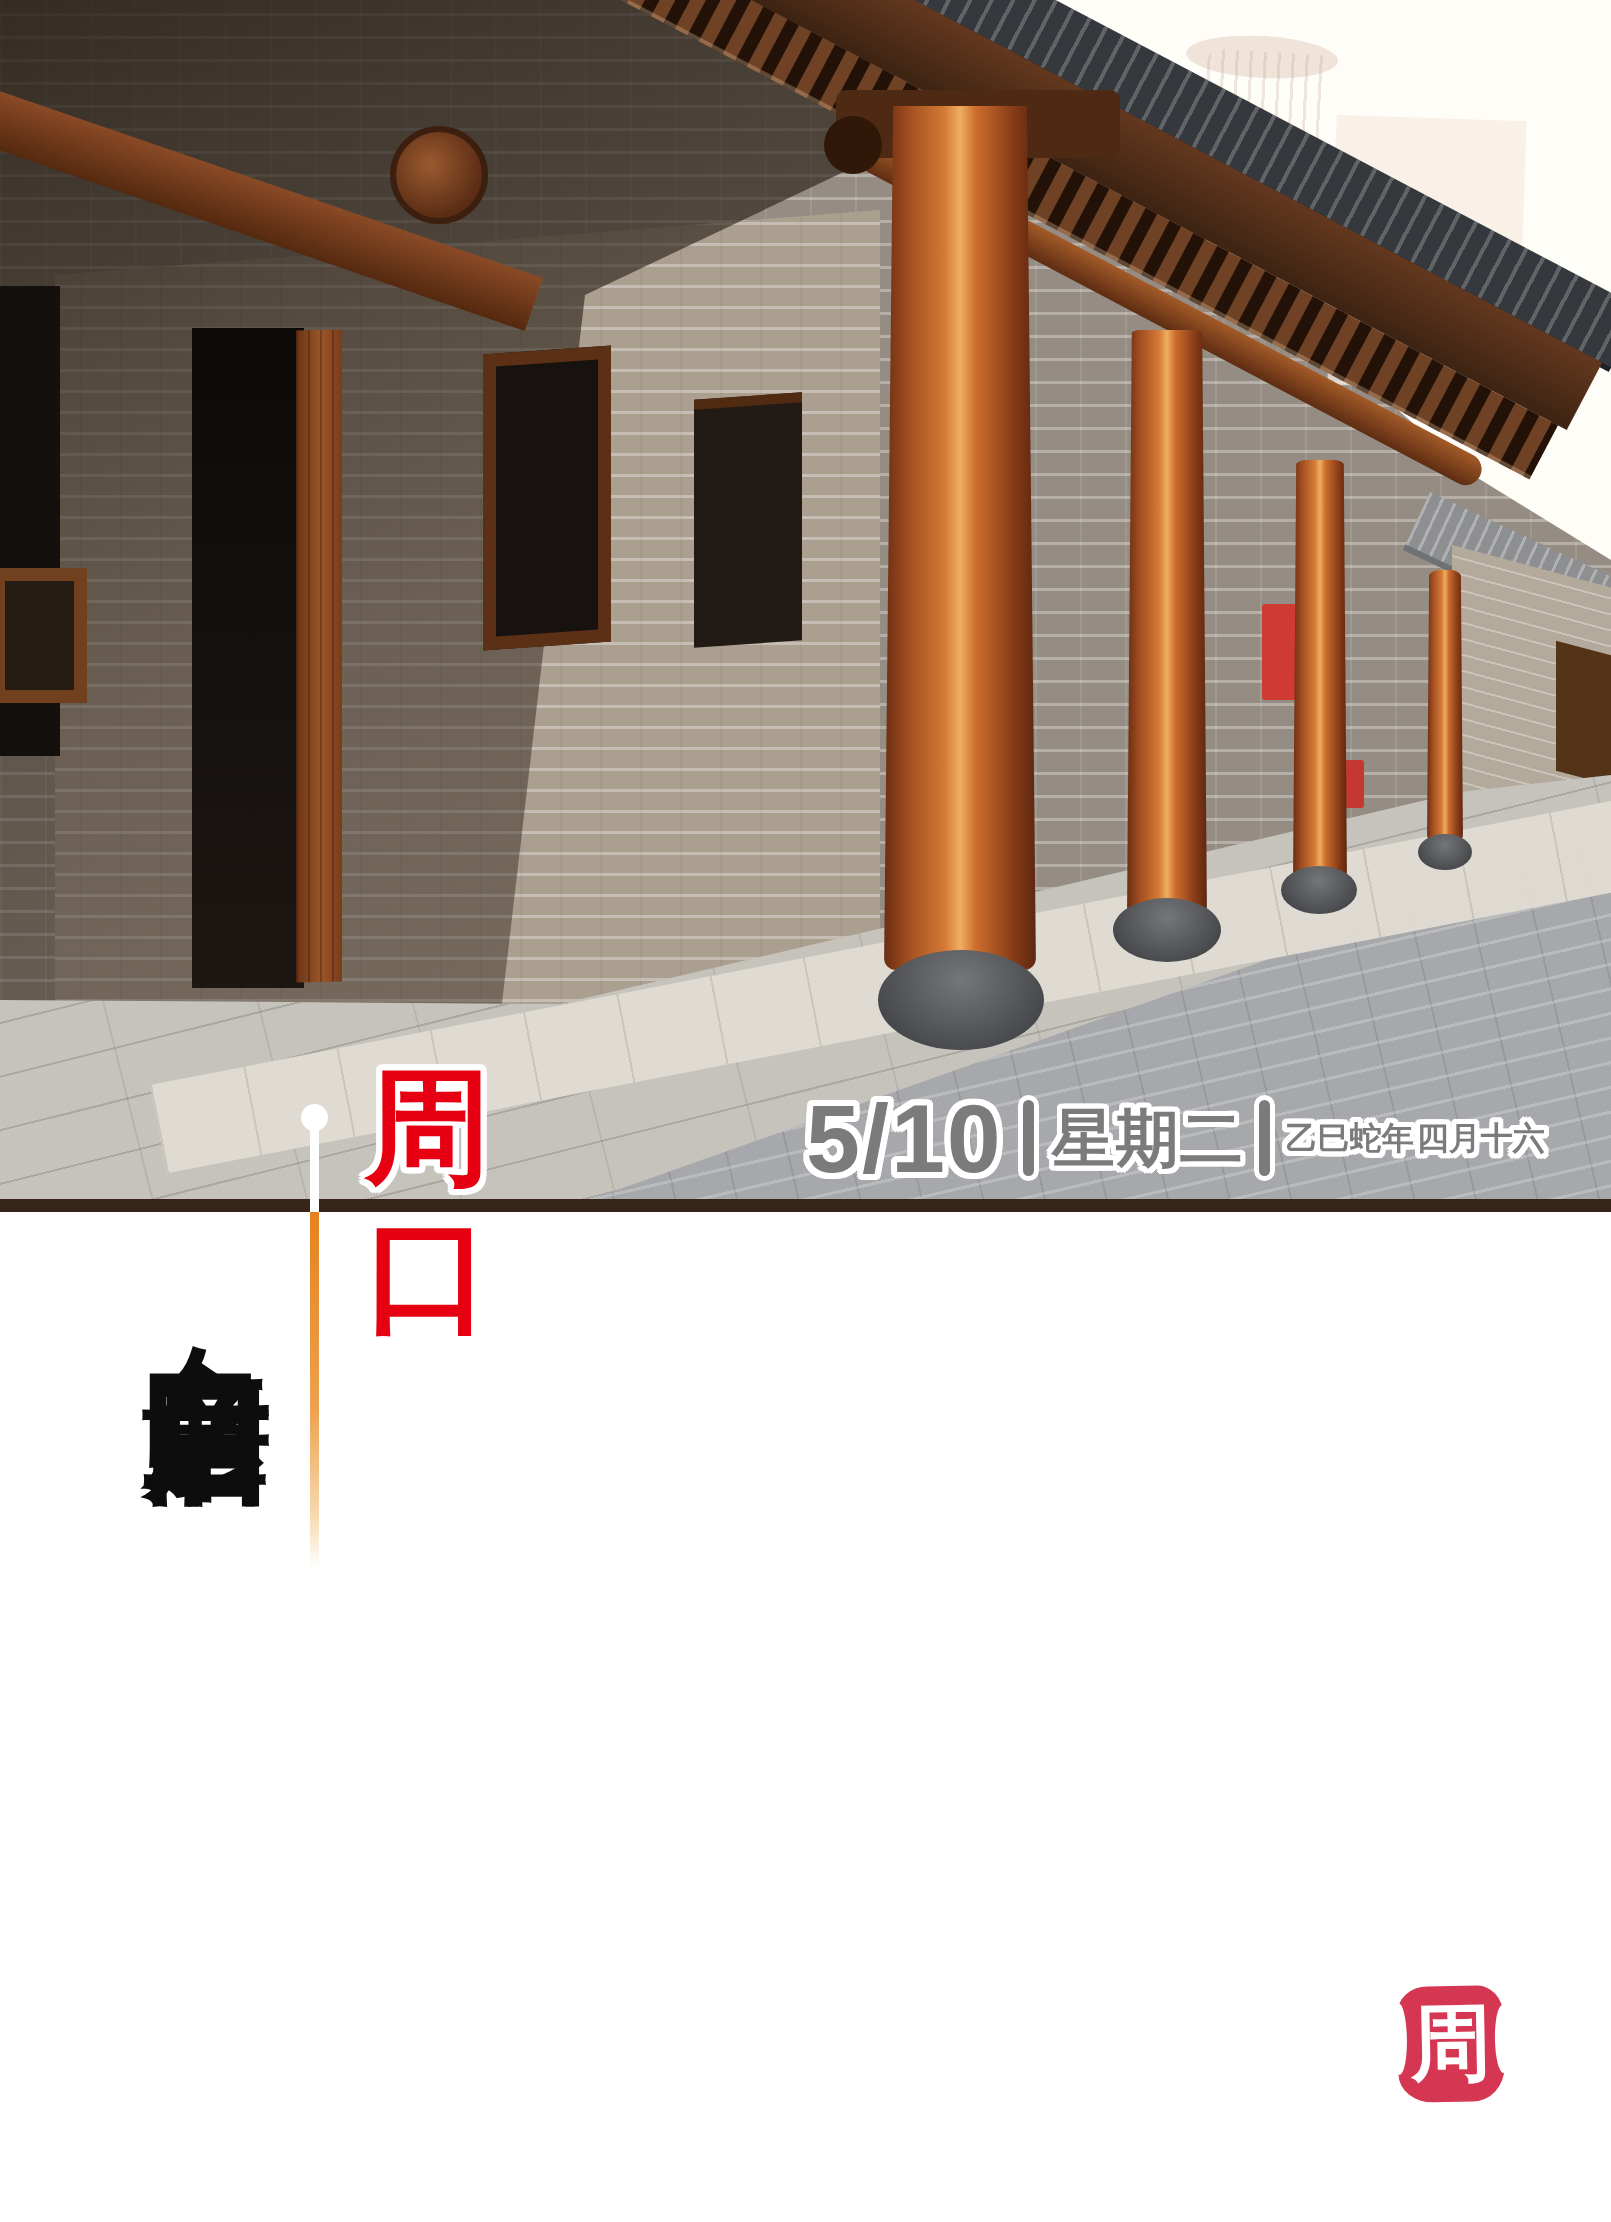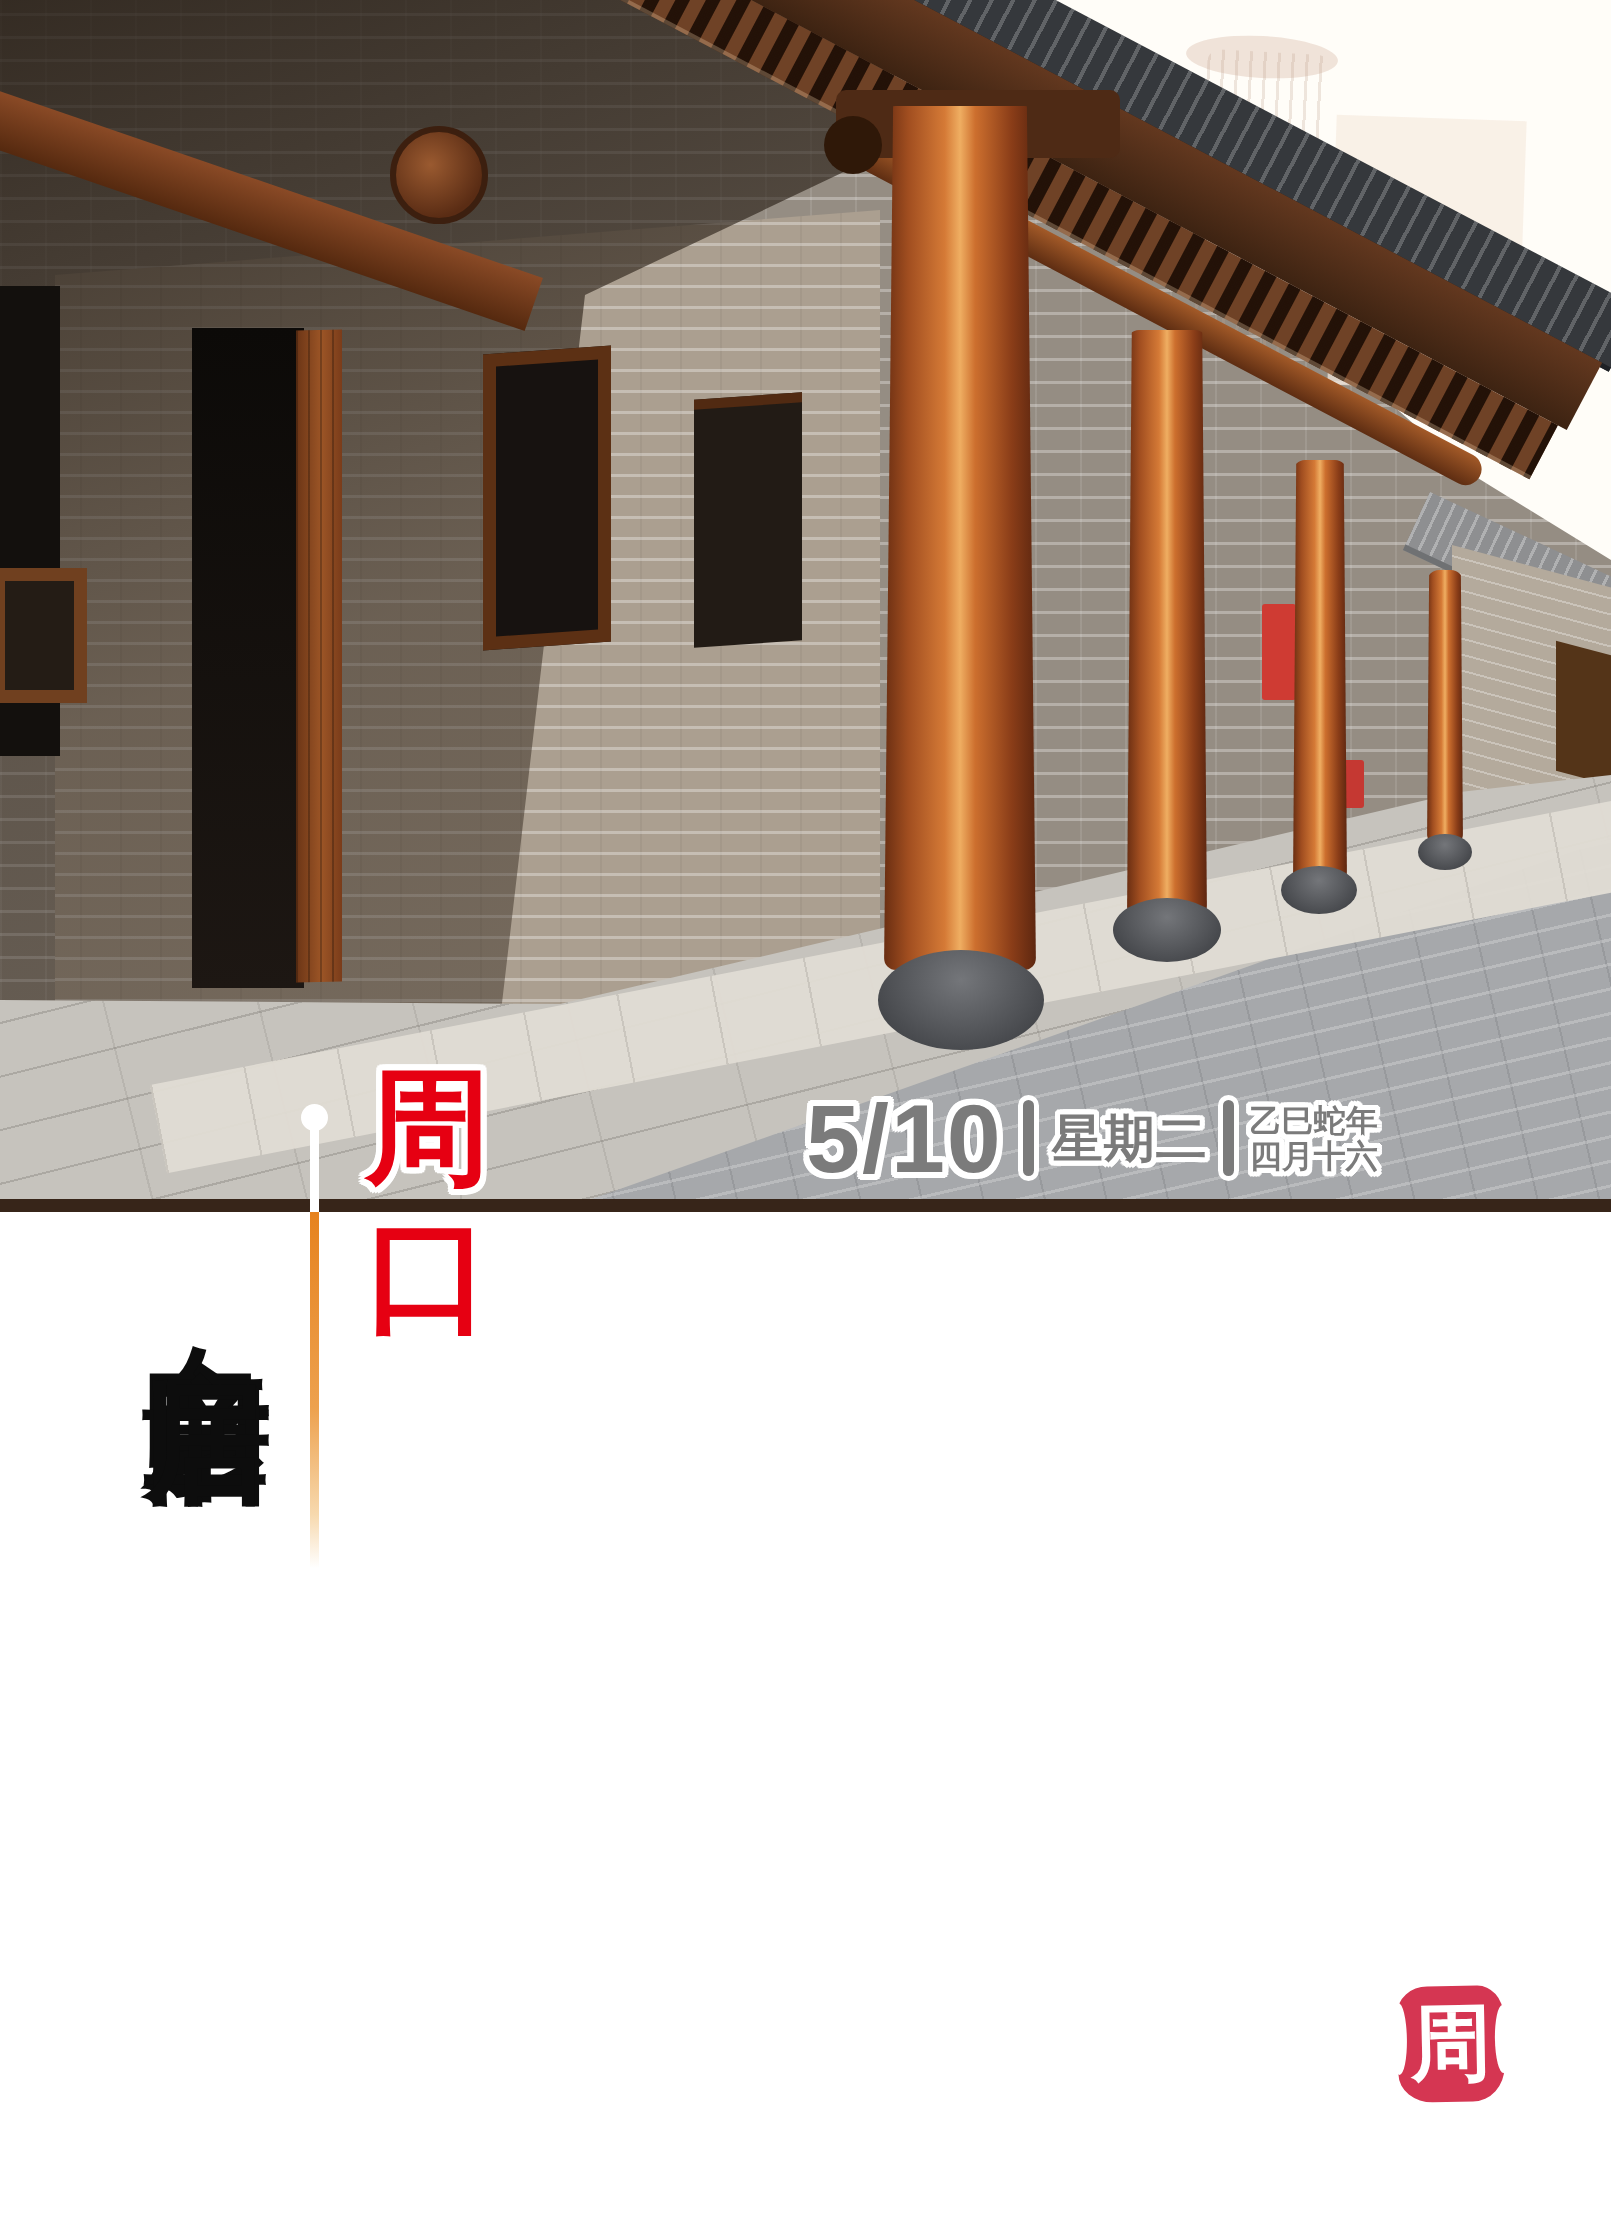--- a/index.html
+++ b/index.html
@@ -109,22 +109,22 @@
      3px 5px 0 #fff,-3px 5px 0 #fff,3px -5px 0 #fff,-3px -5px 0 #fff;}
   .outl-big{text-shadow:
      6px 0 0 #fff,-6px 0 0 #fff,0 6px 0 #fff,0 -6px 0 #fff,
      5px 5px 0 #fff,-5px 5px 0 #fff,5px -5px 0 #fff,-5px -5px 0 #fff,
      6px 3px 0 #fff,-6px 3px 0 #fff,6px -3px 0 #fff,-6px -3px 0 #fff,
      3px 6px 0 #fff,-3px 6px 0 #fff,3px -6px 0 #fff,-3px -6px 0 #fff;}
   .date-num{font-size:97px;font-weight:bold;letter-spacing:2px;line-height:1;}
   .sep-bar{width:11px;height:76px;border-radius:6px;background:var(--date-gray,#7b7b7b);
      box-shadow:0 0 0 5px #fff;margin:0 18px 0 20px;}
   .sep-bar2{margin:0 16px 0 15px;}
-  .weekday{font-size:51px;font-weight:bold;line-height:1;letter-spacing:1px;}
-  .lunar-stack{display:flex;flex-direction:column;gap:3px;}
+  .weekday{font-size:63px;font-weight:bold;line-height:1;letter-spacing:1px;}
+  .lunar-stack{display:flex;gap:3px;}
   .lunar-line{font-size:32px;font-weight:bold;line-height:32px;letter-spacing:0;}
   
   .tl-dot{left:301px;top:1104px;width:27px;height:27px;border-radius:50%;background:#fff;}
   .tl-white{left:310px;top:1126px;width:9px;height:86px;background:#fff;}
   .tl-orange{left:310px;top:1212px;width:9px;height:356px;
      background:linear-gradient(180deg,var(--timeline-orange,#e6821e) 0%,#eda14e 55%,#f7d9ae 85%,rgba(247,217,174,0) 100%);}
   
   .city-badge{left:362px;top:1064px;width:132px;display:flex;flex-direction:column;gap:18px;
      font-family:"Liberation Serif",serif;font-weight:bold;color:var(--accent-red,#e60012);
      font-size:126px;line-height:130px;text-align:center;}

